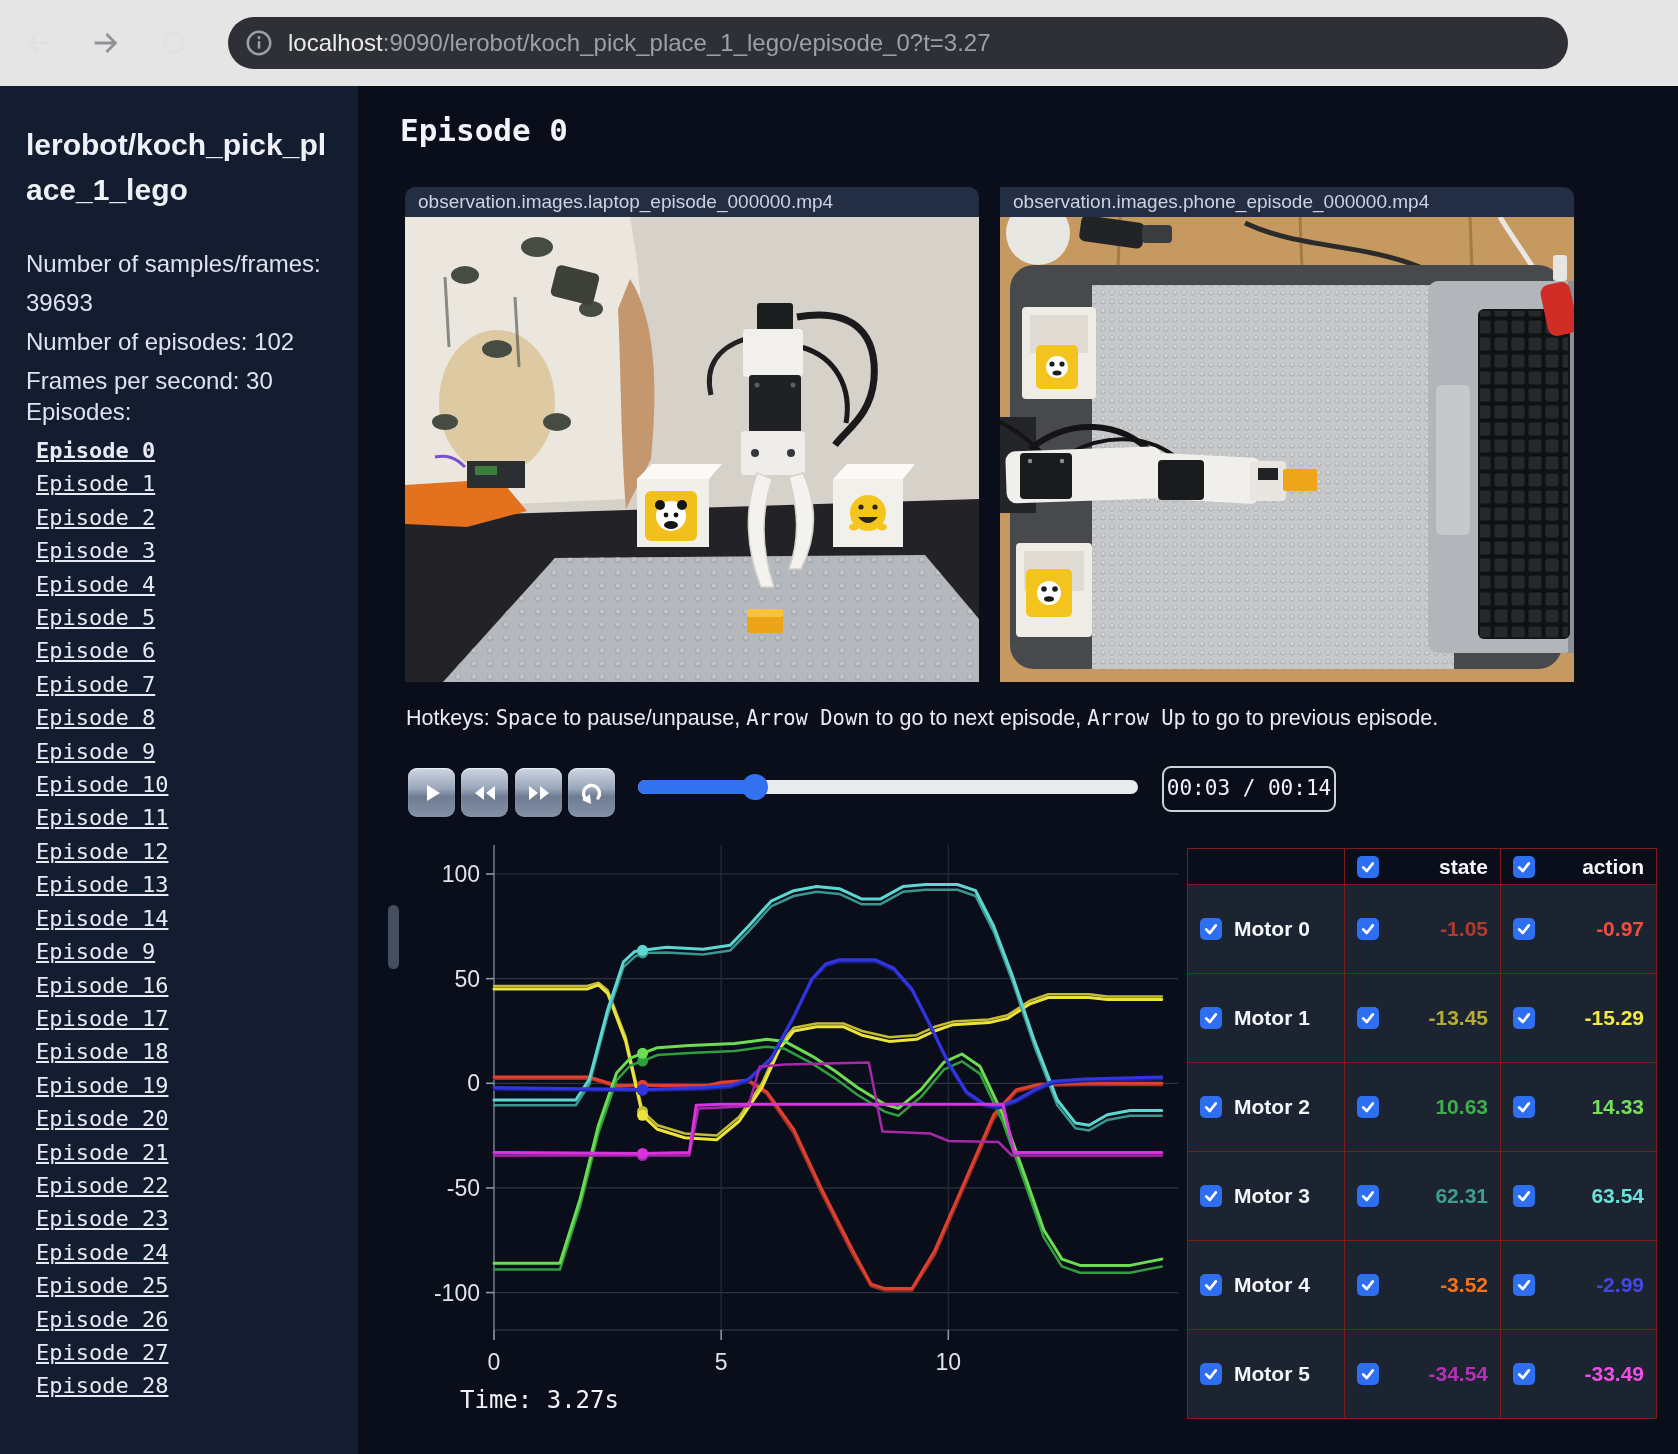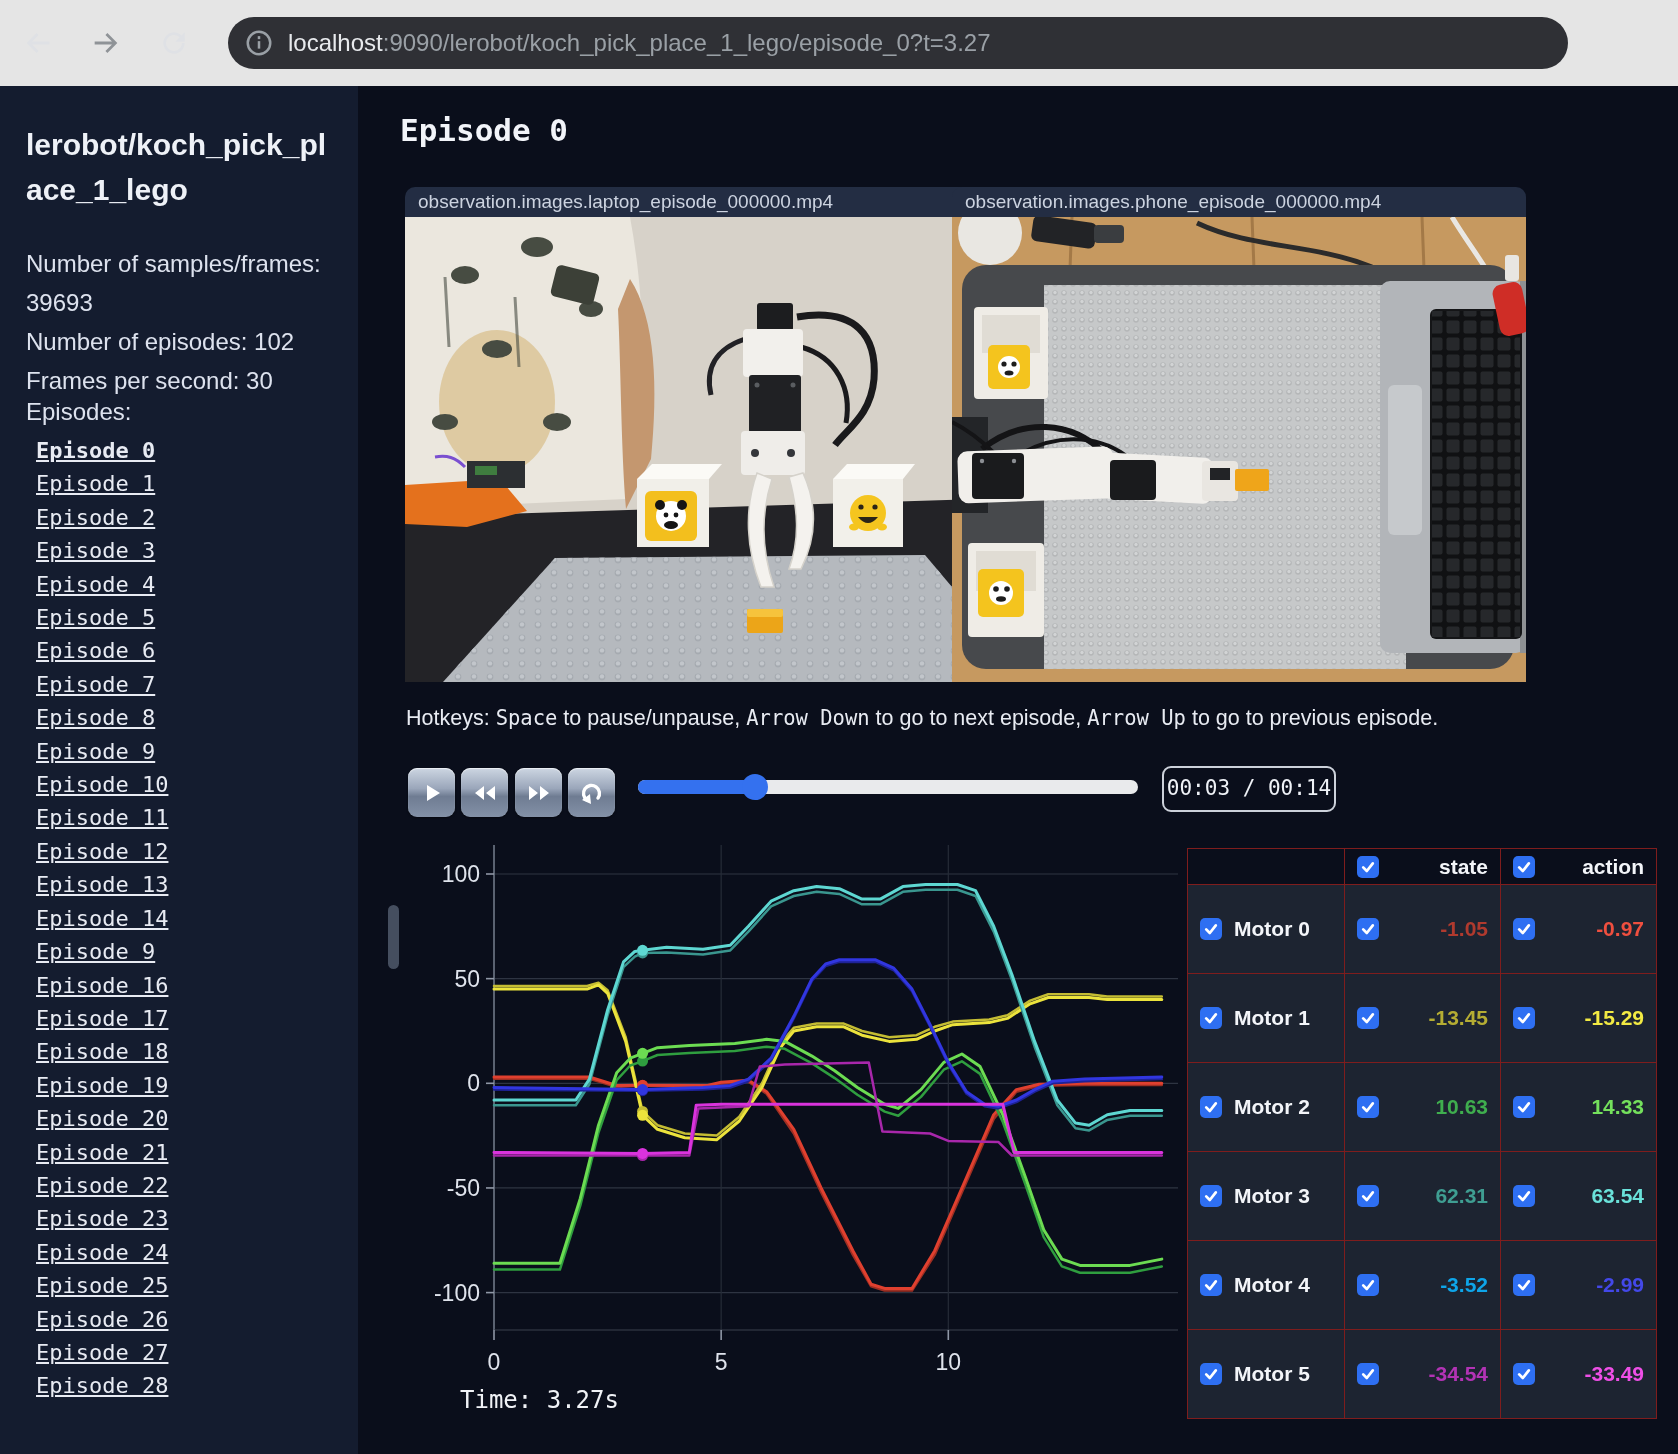--- a/index.html
+++ b/index.html
@@ -28,21 +28,21 @@
   #ep-list a.current{font-weight:bold;}
 
   
   #main{position:absolute;left:358px;top:86px;width:1320px;height:1368px;background:#0a0e1b;}
   #scroll-pill{position:absolute;left:30px;top:819px;width:11px;height:64px;border-radius:6px;background:#454e5f;cursor:pointer;}
   #page-heading{position:absolute;left:42px;top:26px;font-family:"DejaVu Sans Mono",monospace;
                 font-weight:bold;font-size:31px;color:#f2f4f9;}
 
   .vpanel{position:absolute;top:101px;width:574px;border-radius:10px 10px 0 0;overflow:hidden;}
   #vpanel-left{left:47px;}
-  #vpanel-right{left:594px;}
+  #vpanel-right{left:622px;padding-left:20px;}
   .vcap{height:30px;background:#232d43;color:#ccd3e0;font-size:19px;line-height:30px;padding-left:13px;}
   .vframe{display:block;width:574px;height:465px;cursor:pointer;}
 
   #hotkeys{position:absolute;left:48px;top:620px;font-size:21.5px;color:#e8ebf2;white-space:nowrap;}
   #hotkeys .mono{font-size:20.5px;}
 
   .ctl{position:absolute;top:682px;width:47px;height:49px;border-radius:9px;border:0;cursor:pointer;
        background:linear-gradient(180deg,#cdd6e2 0%,#9aa6ba 42%,#6f7c92 58%,#8391a7 100%);
        box-shadow:inset 0 1px 1px rgba(255,255,255,.65), 0 1px 2px rgba(0,0,0,.5);
        display:flex;align-items:center;justify-content:center;padding:0;}
@@ -529,21 +529,21 @@
               </div>
             </td>
             <td>
               <div class="cellflex">
                 <span class="cb" style="background: rgb(46, 111, 242);">
                   <svg width="16" height="16" viewBox="0 0 20 20">
                     <path d="M4 10.5 L8.5 15 L16 5.5" fill="none" stroke="#fff" stroke-width="3.4" stroke-linecap="round" stroke-linejoin="round"></path>
                   </svg>
                 </span>
                 <span class="spacer"></span>
-                <span class="mval" style="color: #0ea5e9;">-3.52</span>
+                <span class="mval" style="color: #f97316;">-3.52</span>
               </div>
             </td>
             <td>
               <div class="cellflex">
                 <span class="cb" style="background: rgb(46, 111, 242);">
                   <svg width="16" height="16" viewBox="0 0 20 20">
                     <path d="M4 10.5 L8.5 15 L16 5.5" fill="none" stroke="#fff" stroke-width="3.4" stroke-linecap="round" stroke-linejoin="round"></path>
                   </svg>
                 </span>
                 <span class="spacer"></span>

